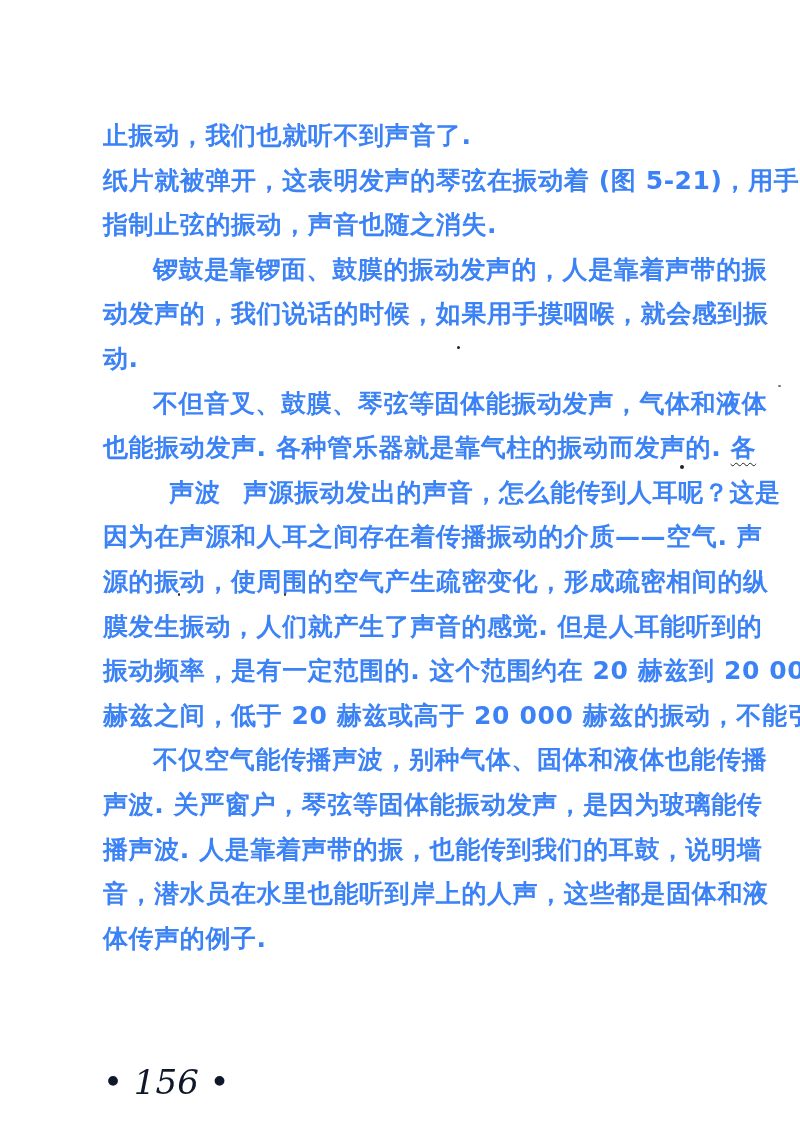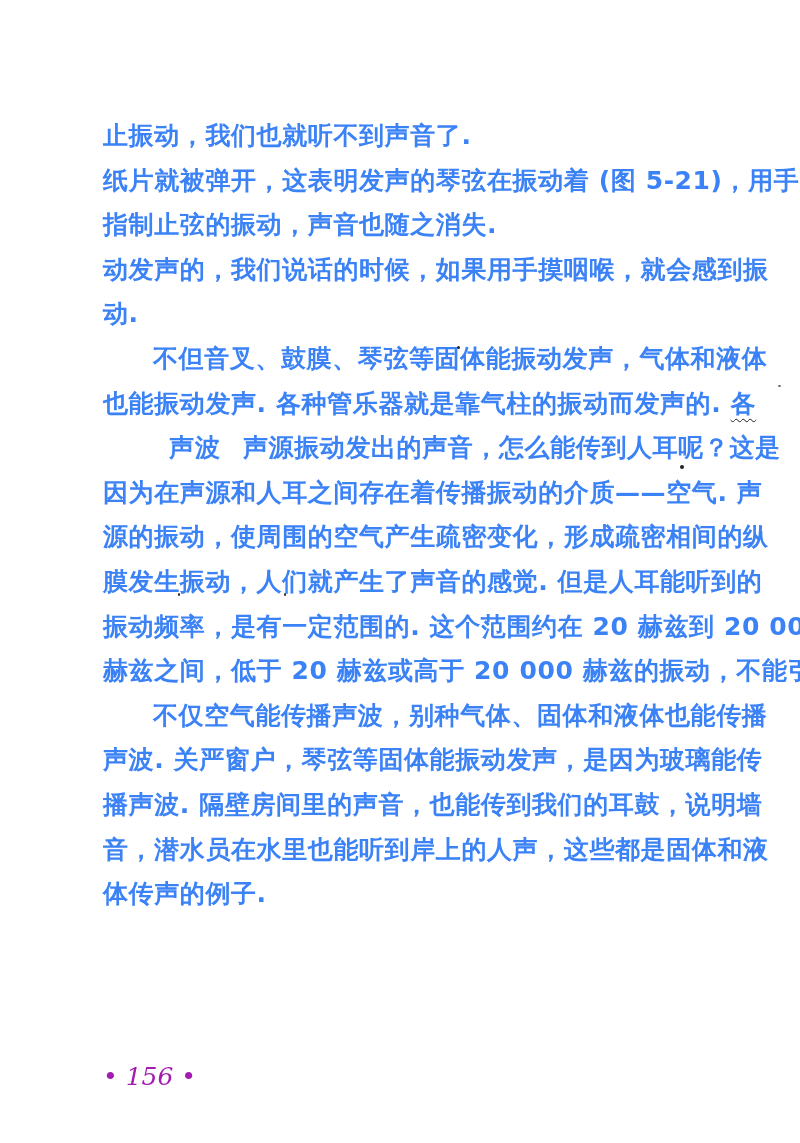--- a/index.html
+++ b/index.html
@@ -13,48 +13,49 @@
     letter-spacing: 0.6px; font-weight: bold; color: #3b82f6;
     text-align: justify; text-align-last: justify; overflow: visible;
   }
   .line.last { text-align-last: left; }
   .indent { padding-left: 50px; }
   .wavy { text-decoration: underline wavy #222; text-decoration-thickness: 1px; text-underline-offset: 6px; }
   .term { font-weight: 900; letter-spacing: 1px; margin-left: 16px; }
   .gap { display: inline-block; width: 22px; }
   .pagenum {
     position: absolute; left: 103px; top: 1062px; font-family: "DejaVu Serif", serif;
-    font-style: italic; font-size: 25px; color: #a21caf; text-align: right;
+    font-style: italic; font-size: 34px; color: #0f172a; text-align: right;
   }
   .dot { position: absolute; width: 4px; height: 4px; border-radius: 50%; background: #222; }
 </style>
 </head>
 <body>
 
 <div class="page">
   <div class="line last">止振动，我们也就听不到声音了.</div>
   <div class="line">纸片就被弹开，这表明发声的琴弦在振动着 (图 5-21)，用手</div>
   <div class="line last">指制止弦的振动，声音也随之消失.</div>
+  <div class="line indent">锣鼓是靠锣面、鼓膜的振动发声的，人是靠着声带的振</div>
   <div class="line">动发声的，我们说话的时候，如果用手摸咽喉，就会感到振</div>
   <div class="line last">动.</div>
   <div class="line indent">不但音叉、鼓膜、琴弦等固体能振动发声，气体和液体</div>
   <div class="line">
     <span>也能振动发声. 各种管乐器就是靠气柱的振动而发声的. </span><span class="wavy">各</span>
   </div>
   <div class="line indent">
     <span class="term">声波</span><span class="gap"></span><span>声源振动发出的声音，怎么能传到人耳呢？这是</span>
   </div>
   <div class="line">因为在声源和人耳之间存在着传播振动的介质——空气. 声</div>
   <div class="line">源的振动，使周围的空气产生疏密变化，形成疏密相间的纵</div>
   <div class="line">膜发生振动，人们就产生了声音的感觉. 但是人耳能听到的</div>
   <div class="line">振动频率，是有一定范围的. 这个范围约在 20 赫兹到 20 000</div>
   <div class="line">赫兹之间，低于 20 赫兹或高于 20 000 赫兹的振动，不能引起</div>
   <div class="line indent">不仅空气能传播声波，别种气体、固体和液体也能传播</div>
   <div class="line">声波. 关严窗户，琴弦等固体能振动发声，是因为玻璃能传</div>
-  <div class="line">播声波. 隔壁房间里的声音，也能传到我们的耳鼓，说明墙</div>
+  <div class="line">播声波. 人是靠着声带的振，也能传到我们的耳鼓，说明墙</div>
   <div class="line">音，潜水员在水里也能听到岸上的人声，这些都是固体和液</div>
   <div class="line last">体传声的例子.</div>
 
 </div>
 
 <div class="pagenum">• 156 •</div>
 
 <div class="dot" style="left:457px;top:346px;width:3px;height:3px;"></div>
 <div class="dot" style="left:680px;top:465px;"></div>
 <div class="dot" style="left:178px;top:593px;width:2px;height:3px;"></div>

